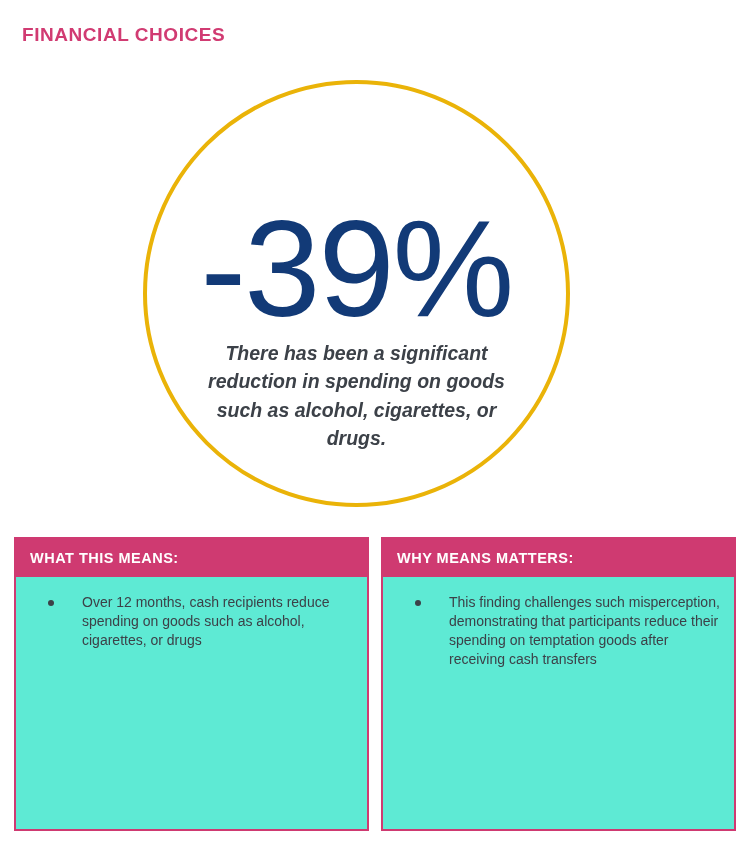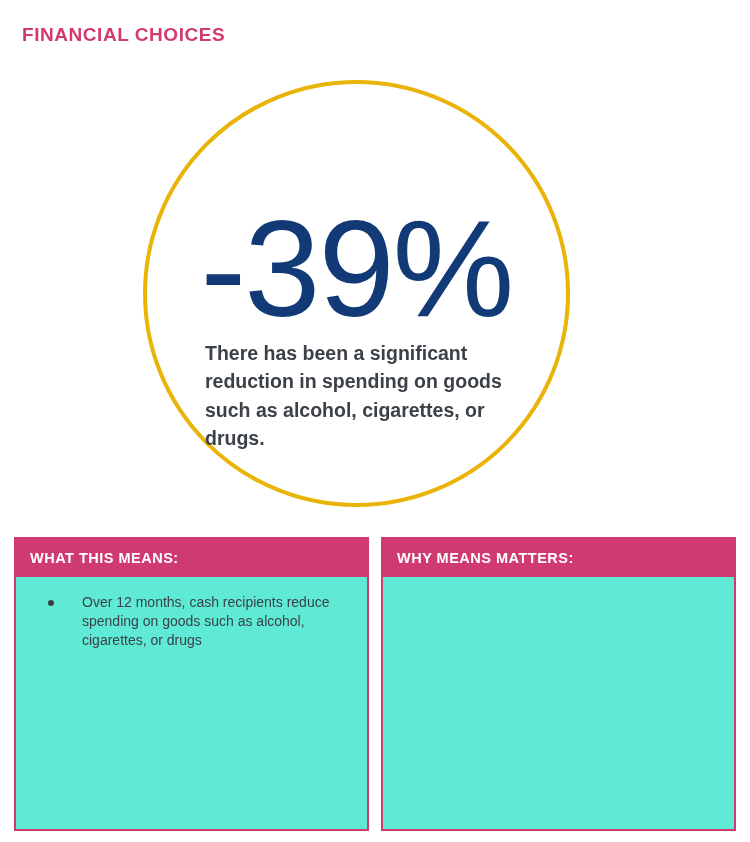--- a/index.html
+++ b/index.html
@@ -50,25 +50,26 @@
     line-height: 1;
     font-weight: 400;
     letter-spacing: -2px;
     color: #123a77;
   }
   .stat-caption {
     position: absolute;
     left: 58px;
     right: 58px;
     top: 255px;
-    text-align: left;
+    text-align: center;
     font-size: 19.5px;
     line-height: 1.45;
     font-weight: bold;
     color: #3c4148;
+    font-style: italic;
   }
 
   
   .panels {
     position: absolute;
     left: 14px;
     top: 537px;
     width: 722px;
     height: 294px;
     display: flex;
@@ -144,17 +145,21 @@
           <span>Over 12 months, cash recipients reduce spending on goods such as alcohol, cigarettes, or drugs</span>
         </li>
       </ul>
     </div>
   </section>
 
   <section class="panel">
     <div class="panel-header">WHY MEANS MATTERS:</div>
     <div class="panel-body">
       <ul class="bullets">
+        <li>
+          <span class="dot"></span>
+          <span>This finding challenges such misperception, demonstrating that participants reduce their spending on temptation goods after receiving cash transfers</span>
+        </li>
       </ul>
     </div>
   </section>
 
 </div>
 
 </body></html>

